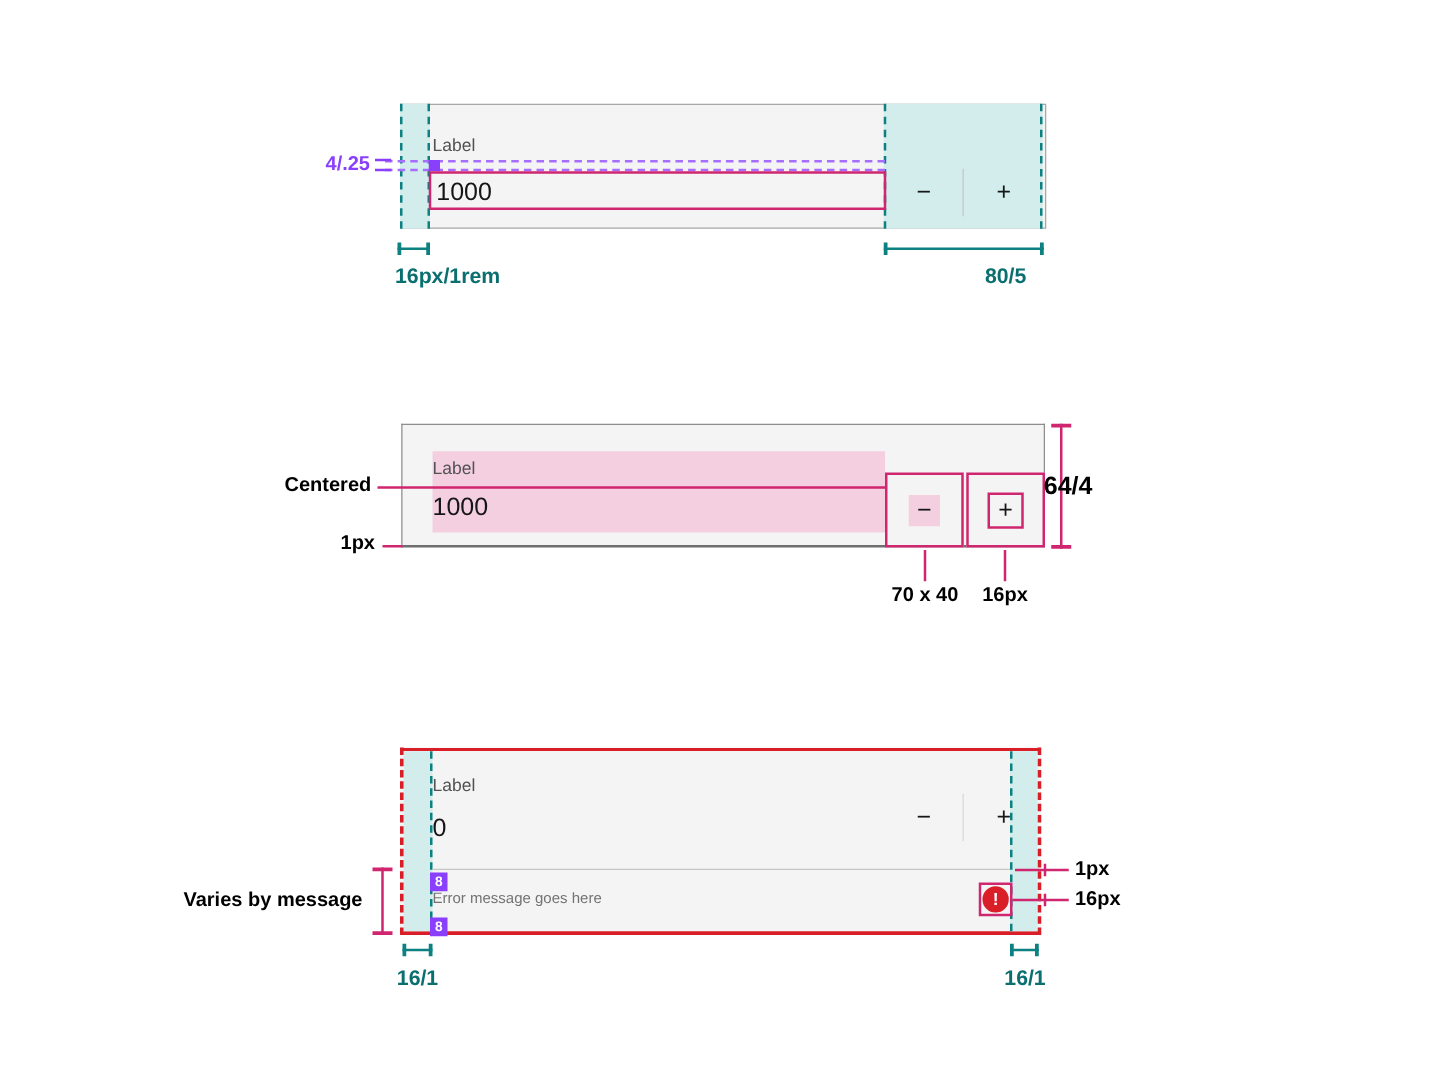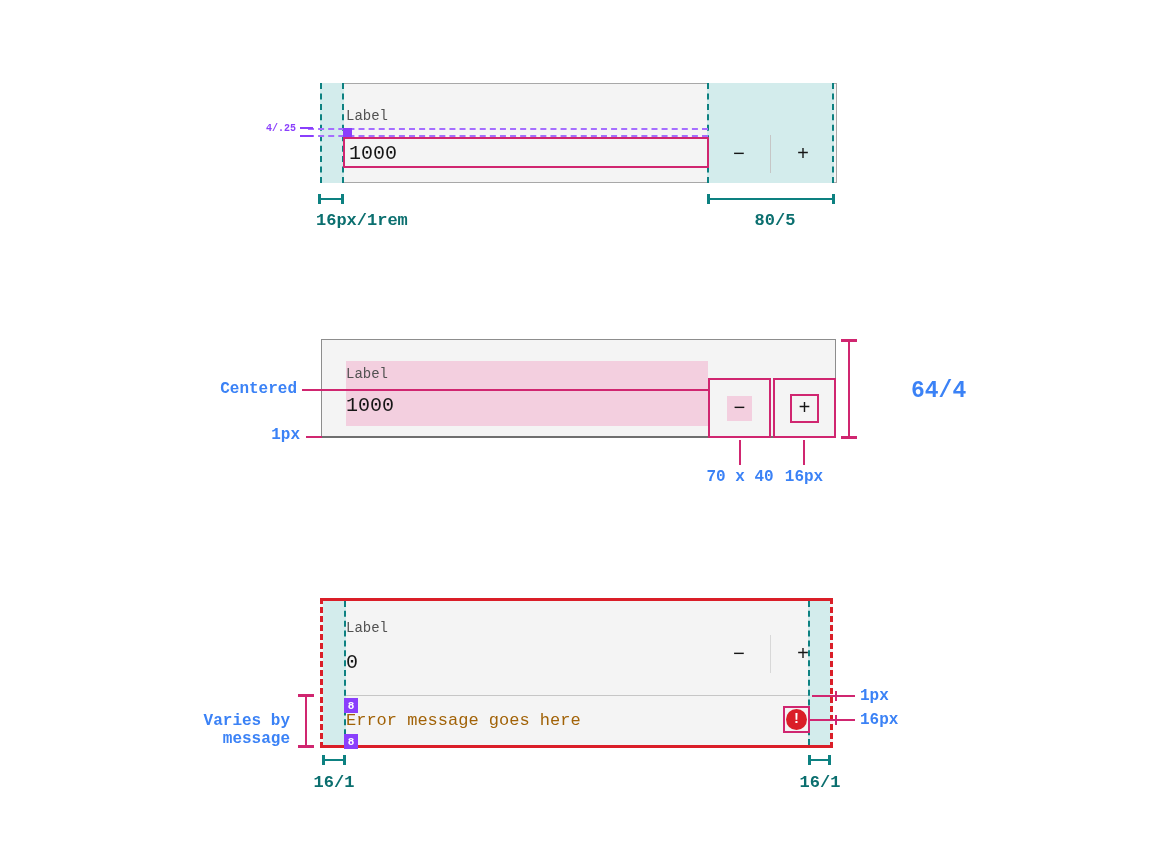--- a/index.html
+++ b/index.html
@@ -1,55 +1,55 @@
 <!DOCTYPE html>
 <html><head>
 <meta charset="utf-8">
 <style>
   html,body{margin:0;padding:0;background:#fff;}
   .canvas{position:relative;width:1152px;height:864px;background:#ffffff;overflow:hidden;
-          font-family:Liberation Mono, monospace;}
+          font-family:Liberation Sans, sans-serif;}
   .abs{position:absolute;box-sizing:border-box;}
   
   .field{background:#f4f4f4;border:1px solid #a8a8a8;}
   .lbl{font-size:14px;color:#525252;line-height:20px;}
   .val{font-size:20px;color:#161616;line-height:26px;}
   .glyph{font-size:20px;color:#161616;display:flex;align-items:center;justify-content:center;}
   .vdiv{background:#c6c6c6;width:1px;}
   
   .strip{background:#d3ecec;border-left:2px dashed #0d8181;border-right:2px dashed #0d8181;}
   .strip-nl{border-left:none;}
   .strip-nr{border-right:none;}
   .teal-t{color:#0b6f6f;font-weight:bold;font-size:17px;}
   
-  .pink-t{color:#3b82f6;font-weight:bold;font-size:16px;}
+  .pink-t{color:#000000;font-weight:bold;font-size:16px;}
   .pink-line{background:#d02670;}
   .pink-box{border:2px solid #d02670;}
   .pink-fill{background:#f3cfdf;}
   
-  .purp-t{color:#8a3ffc;font-weight:bold;font-size:10px;}
+  .purp-t{color:#8a3ffc;font-weight:bold;font-size:16px;}
   .purp-dash{border-top:2px dashed #a56eff;}
   .badge8{background:#8a3ffc;color:#fff;font-size:11px;font-weight:bold;
           display:flex;align-items:center;justify-content:center;}
   
   .hbeam{height:10px;}
   .hbeam::before{content:"";position:absolute;left:0;top:0;bottom:0;border-left:3px solid currentColor;}
   .hbeam::after{content:"";position:absolute;right:0;top:0;bottom:0;border-right:3px solid currentColor;}
   .hbeam .mid{position:absolute;left:0;right:0;top:4px;height:2px;background:currentColor;}
   .vbeam{width:16px;}
   .vbeam::before{content:"";position:absolute;left:0;right:0;top:0;border-top:3px solid currentColor;}
   .vbeam::after{content:"";position:absolute;left:0;right:0;bottom:0;border-bottom:3px solid currentColor;}
   .vbeam .mid{position:absolute;top:0;bottom:0;left:7px;width:2px;background:currentColor;}
   .c-teal{color:#0d8181;}
   .c-pink{color:#d02670;}
   .gapmark{border-top:2px solid #8a3ffc;border-bottom:2px solid #8a3ffc;}
   .err-circle{width:21px;height:21px;border-radius:50%;background:#da1e28;color:#fff;
               font-size:14px;font-weight:bold;text-align:center;line-height:21px;}
   .errbox{border:3px solid #da1e28;border-left-style:dashed;border-right-style:dashed;background:#f4f4f4;}
-  .red-t{color:#a16207;font-size:17px;}
+  .red-t{color:#737373;font-size:12px;}
 </style>
 </head>
 <body>
 
 <div class="canvas">
 
   <div class="abs field" style="left:320px;top:83px;width:517px;height:100px;"></div>
   <div class="abs strip" style="left:320px;top:83px;width:24px;height:100px;"></div>
   <div class="abs strip" style="left:707px;top:83px;width:127px;height:100px;"></div>
   <div class="abs lbl" style="left:346px;top:106px;">Label</div>
@@ -71,21 +71,21 @@
       <span>+</span>
     </div>
 
   <div class="abs hbeam c-teal" style="left:318px;top:194px;width:26px;">
       <div class="mid"></div>
     </div>
   <div class="abs teal-t" style="left:316px;top:211px;">16px/1rem</div>
   <div class="abs hbeam c-teal" style="left:707px;top:194px;width:128px;">
       <div class="mid"></div>
     </div>
-  <div class="abs teal-t" style="left:711px;top:211px;width:128px;text-align:center;">80/5</div>
+  <div class="abs teal-t" style="left:693px;top:211px;width:128px;text-align:right;">80/5</div>
 
   <div class="abs field" style="left:321px;top:339px;width:515px;height:99px;border:1px solid #8d8d8d;border-bottom:2px solid #6f6f6f;"></div>
   <div class="abs pink-fill" style="left:346px;top:361px;width:362px;height:29px;"></div>
   <div class="abs pink-fill" style="left:346px;top:390px;width:362px;height:36px;"></div>
   <div class="abs lbl" style="left:346px;top:364px;">Label</div>
   <div class="abs val" style="left:346px;top:393px;">1000</div>
 
   <div class="abs pink-line" style="left:302px;top:389px;width:406px;height:2px;"></div>
   <div class="abs pink-t" style="left:207px;top:380px;width:90px;text-align:right;">Centered</div>
   <div class="abs pink-t" style="left:260px;top:426px;width:40px;text-align:right;">1px</div>
@@ -94,21 +94,21 @@
   <div class="abs pink-box" style="left:708px;top:378px;width:63px;height:60px;background:#f4f4f4;display:flex;align-items:center;justify-content:center;">
     <div class="pink-fill glyph" style="width:25px;height:25px;">−</div>
   </div>
   <div class="abs pink-box" style="left:773px;top:378px;width:63px;height:60px;background:#f4f4f4;display:flex;align-items:center;justify-content:center;">
     <div class="pink-box glyph" style="width:25px;height:25px;">+</div>
   </div>
 
   <div class="abs vbeam c-pink" style="left:841px;top:339px;height:100px;">
       <div class="mid"></div>
     </div>
-  <div class="abs pink-t" style="left:911px;top:378px;font-size:23px;">64/4</div>
+  <div class="abs pink-t" style="left:835px;top:378px;font-size:20px;">64/4</div>
 
   <div class="abs pink-line" style="left:739px;top:440px;width:2px;height:25px;"></div>
   <div class="abs pink-line" style="left:803px;top:440px;width:2px;height:25px;"></div>
   <div class="abs pink-t" style="left:705px;top:468px;width:70px;text-align:center;">70 x 40</div>
   <div class="abs pink-t" style="left:780px;top:468px;width:48px;text-align:center;">16px</div>
 
   <div class="abs errbox" style="left:320px;top:598px;width:513px;height:150px;"></div>
   <div class="abs strip strip-nl" style="left:323px;top:601px;width:23px;height:144px;"></div>
   <div class="abs strip strip-nr" style="left:808px;top:601px;width:22px;height:144px;"></div>
   <div class="abs lbl" style="left:346px;top:618px;">Label</div>

